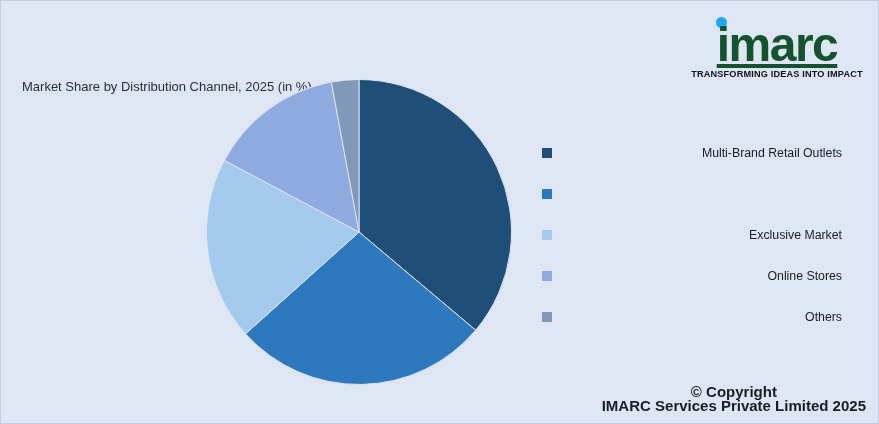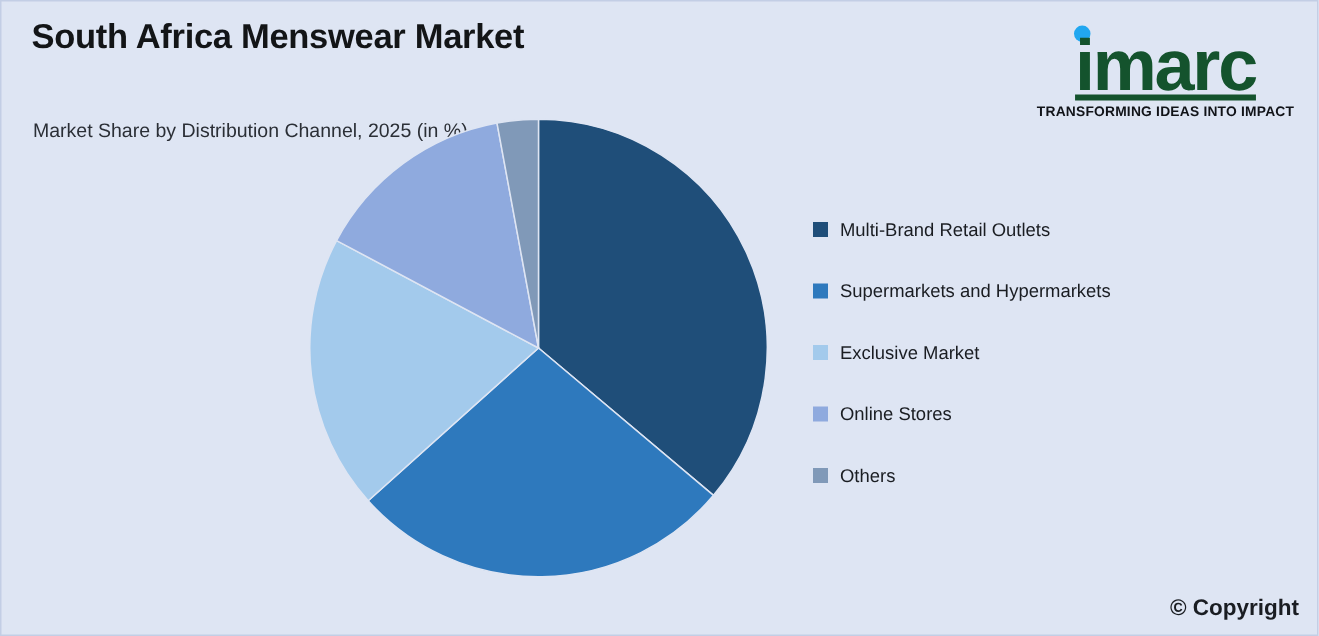--- a/index.html
+++ b/index.html
@@ -106,20 +106,21 @@
   #legend {
     position: absolute;
     left: 541px;
     top: 131px;
     width: 300px;
   }
   .legend-item {
     display: flex;
     align-items: center;
     height: 41.2px;
+    justify-content: space-between;
   }
   .legend-swatch {
     width: 10px;
     height: 10px;
     flex: 0 0 10px;
     margin-right: 8px;
   }
   .legend-label {
     font-size: 12.3px;
     color: #1a1d22;
@@ -136,21 +137,20 @@
     line-height: 14px;
     color: #1a1d22;
     font-weight: bold;
   }
 </style>
 </head>
 <body>
 
 <div id="infographic">
 
-  <div id="title">South Africa Menswear Market</div>
   <div id="subtitle">Market Share by Distribution Channel, 2025 (in %)</div>
 
   <div id="logo">
     <div id="logo-dot"></div>
     <div id="logo-wordmark">imarc</div>
     <div id="logo-tagline">TRANSFORMING IDEAS INTO IMPACT</div>
   </div>
 
   <div id="pie-chart">
     <svg id="pie-svg" viewBox="0 0 306 306">
@@ -162,33 +162,33 @@
       </svg>
   </div>
 
   <div id="legend">
       <div class="legend-item">
         <span class="legend-swatch" style="background: rgb(31, 78, 121);"></span>
         <span class="legend-label">Multi-Brand Retail Outlets</span>
       </div>
       <div class="legend-item">
         <span class="legend-swatch" style="background: rgb(46, 121, 189);"></span>
-        <span class="legend-label">Supermarkets and Hypermarkets</span>
       </div>
       <div class="legend-item">
         <span class="legend-swatch" style="background: rgb(163, 202, 236);"></span>
         <span class="legend-label">Exclusive Market</span>
       </div>
       <div class="legend-item">
         <span class="legend-swatch" style="background: rgb(143, 170, 222);"></span>
         <span class="legend-label">Online Stores</span>
       </div>
       <div class="legend-item">
         <span class="legend-swatch" style="background: rgb(128, 153, 184);"></span>
         <span class="legend-label">Others</span>
       </div>
     </div>
 
   <div id="footer">
     <div>© Copyright</div>
+    <div>IMARC Services Private Limited 2025</div>
   </div>
 
 </div>
 
 </body></html>

